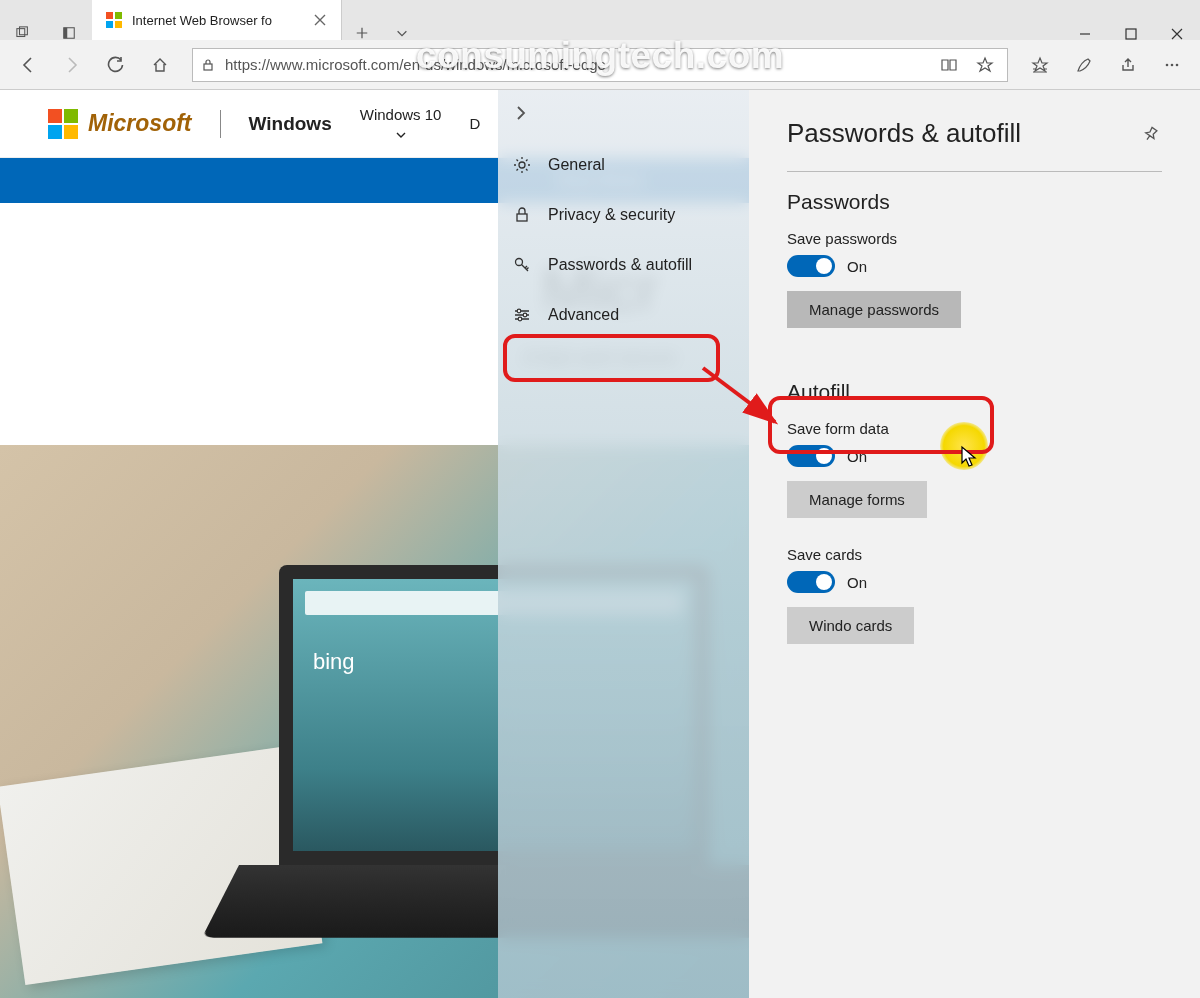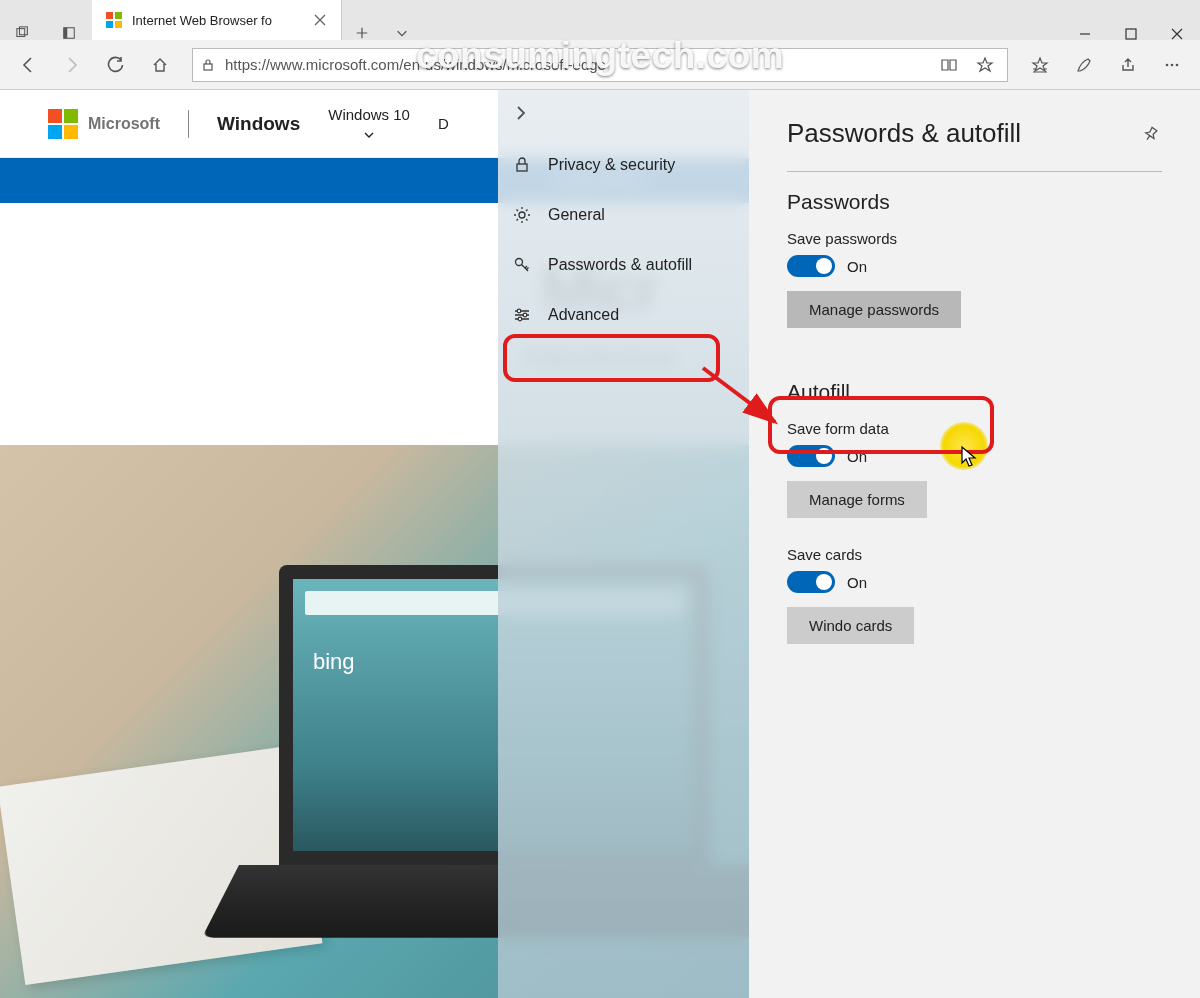--- a/index.html
+++ b/index.html
@@ -27,21 +27,21 @@
 .urlbox .urltext { flex:1; font-size:15px; color:#555; white-space:nowrap; overflow:hidden; }
 .urlbox .ubtn { width:28px; display:flex; align-items:center; justify-content:center; color:#555; }
 
 
 .page { position:relative; width:1200px; height:908px; background:#fff; }
 .ms-header { height:68px; display:flex; align-items:center; padding:0 48px; gap:28px; border-bottom:1px solid #eee; }
 .ms-logo { display:flex; align-items:center; gap:10px; }
 .ms-logo .sq { display:grid; grid-template-columns:14px 14px; grid-template-rows:14px 14px; gap:2px; }
 .ms-logo .sq div:nth-child(1){background:#f25022;} .ms-logo .sq div:nth-child(2){background:#7fba00;}
 .ms-logo .sq div:nth-child(3){background:#00a4ef;} .ms-logo .sq div:nth-child(4){background:#ffb900;}
-.ms-logo .txt { font-size:16px; font-weight:600; color:#737373; }
+.ms-logo .txt { font-size:23px; font-weight:600; color:#a16207;font-style:italic; }
 .ms-divider { width:1px; height:28px; background:#888; }
 .winword { font-size:19px; font-weight:600; color:#222; }
 .winmenu { font-size:15px; color:#222; display:flex; align-items:center; gap:6px;flex-direction:column; }
 .bluebar { height:45px; background:#0067b8; color:#fff; display:flex; align-items:center; justify-content:center; font-size:16px; }
 .hero { padding:50px 0 0 0; text-align:center; }
 .hero h1 { font-size:62px; font-weight:500; color:#222; }
 .hero p { font-size:20px; color:#222; margin-top:22px; }
 .heroimg { position:absolute; left:0; top:355px; width:749px; height:560px; background:linear-gradient(135deg,#d4c3a8 0%, #c9b89e 30%, #5ba8b0 60%, #4a8a92 100%); overflow:hidden; }
 .laptop-frame { position:absolute; right:40px; top:120px; width:430px; height:300px; background:#2a2a2a; border-radius:8px 8px 0 0; padding:14px; }
 .laptop-screen { width:100%; height:100%; background:linear-gradient(180deg,#6bb5bc 0%,#3d8089 70%,#2a5860 100%); position:relative; }
@@ -267,34 +267,34 @@
     <div class="toprow">
       <span class="chev">
           <svg viewBox="0 0 18 18" width="18" height="18">
             <path d="M6 3 L12 9 L6 15" fill="none" stroke="#555" stroke-width="1.8"></path>
           </svg>
         </span>
     </div>
     <div class="item">
       <span class="icn">
           <svg width="18" height="18" viewBox="0 0 18 18">
+            <circle cx="9" cy="9" r="3" fill="none" stroke="#333" stroke-width="1.3"></circle>
+            <path d="M9 1 V3 M9 15 V17 M1 9 H3 M15 9 H17 M3.5 3.5 L5 5 M13 13 L14.5 14.5 M14.5 3.5 L13 5 M5 13 L3.5 14.5" stroke="#333" stroke-width="1.3"></path>
+          </svg>
+        </span>
+      <span>General</span>
+    </div>
+    <div class="item">
+      <span class="icn">
+          <svg width="18" height="18" viewBox="0 0 18 18">
             <rect x="4" y="8" width="10" height="7" fill="none" stroke="#333" stroke-width="1.3"></rect>
             <path d="M6 8 V5 a3 3 0 0 1 6 0 V8" fill="none" stroke="#333" stroke-width="1.3"></path>
           </svg>
         </span>
       <span>Privacy &amp; security</span>
-    </div>
-    <div class="item">
-      <span class="icn">
-          <svg width="18" height="18" viewBox="0 0 18 18">
-            <circle cx="9" cy="9" r="3" fill="none" stroke="#333" stroke-width="1.3"></circle>
-            <path d="M9 1 V3 M9 15 V17 M1 9 H3 M15 9 H17 M3.5 3.5 L5 5 M13 13 L14.5 14.5 M14.5 3.5 L13 5 M5 13 L3.5 14.5" stroke="#333" stroke-width="1.3"></path>
-          </svg>
-        </span>
-      <span>General</span>
     </div>
     <div class="item">
       <span class="icn">
           <svg width="18" height="18" viewBox="0 0 18 18">
             <circle cx="6" cy="6" r="3.5" fill="none" stroke="#333" stroke-width="1.3"></circle>
             <path d="M8.5 8.5 L15 15 M12 12 L14 10 M13.5 13.5 L15.5 11.5" stroke="#333" stroke-width="1.3"></path>
           </svg>
         </span>
       <span>Passwords &amp; autofill</span>
     </div>

